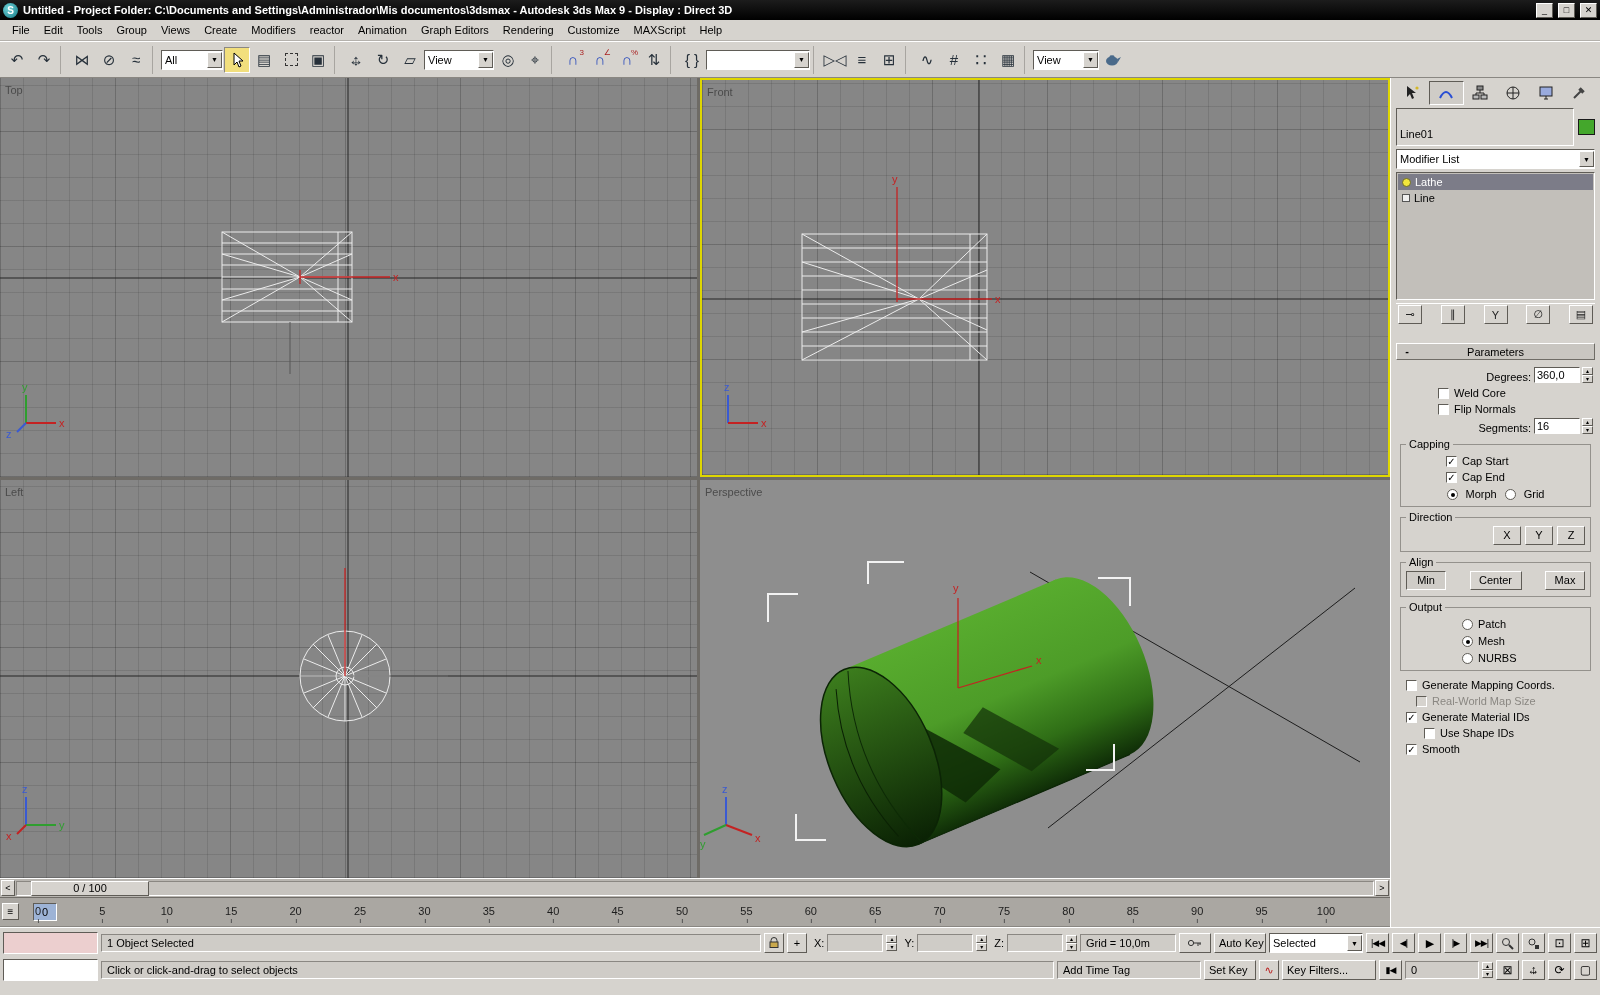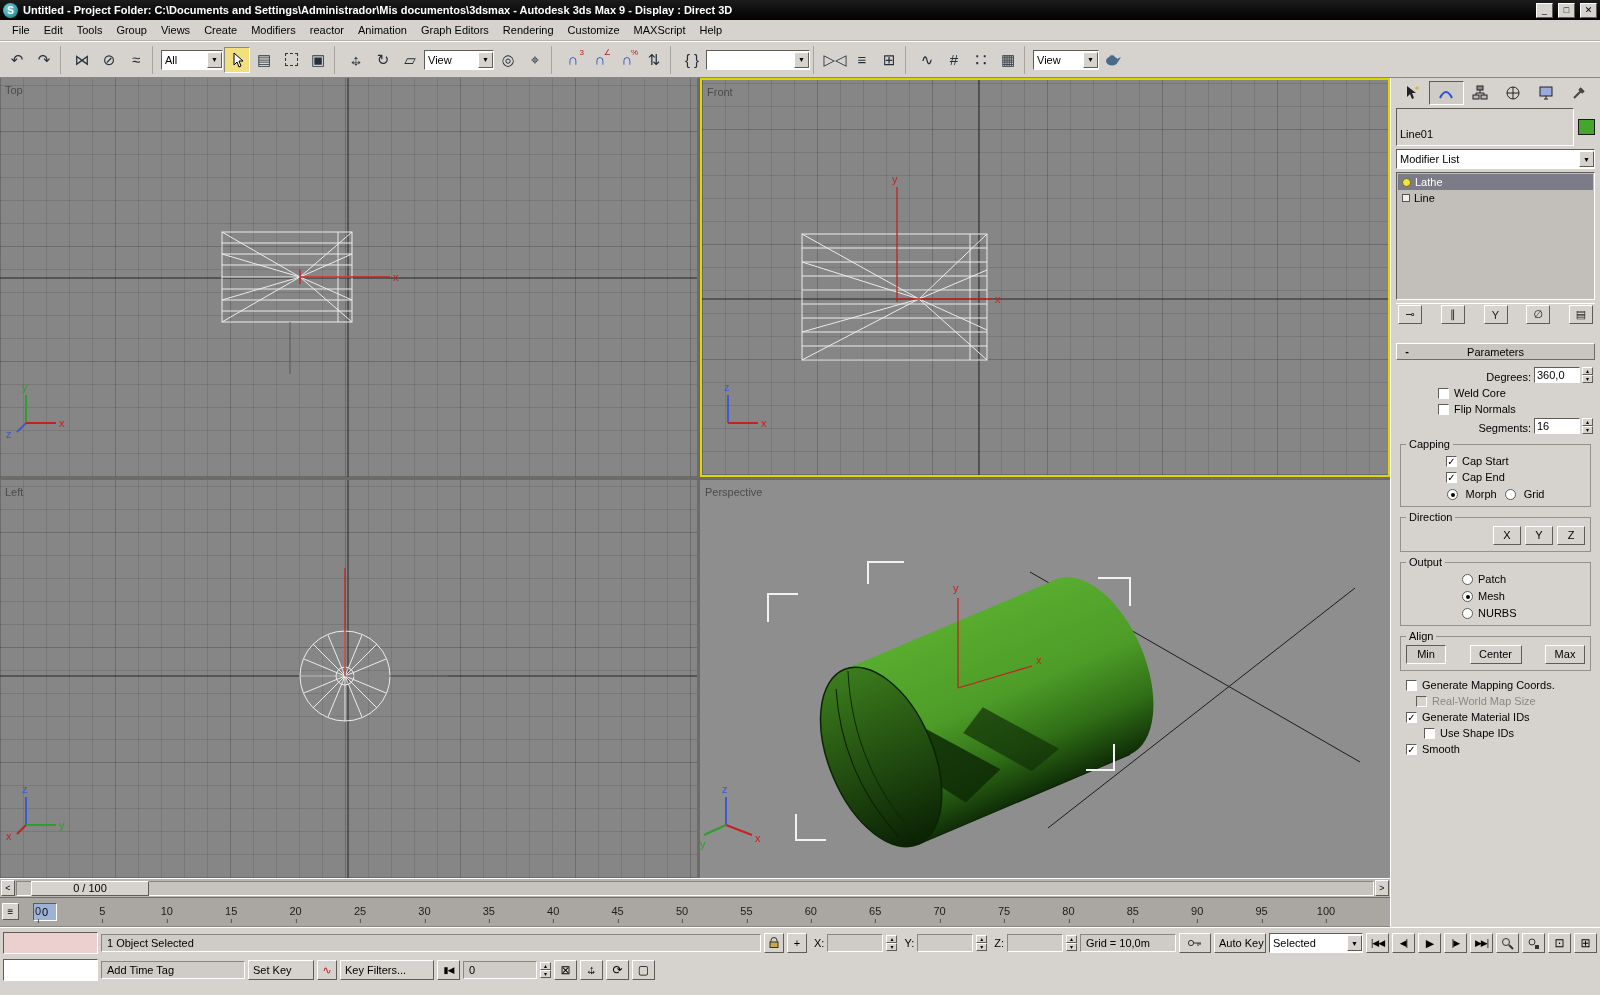--- a/index.html
+++ b/index.html
@@ -550,41 +550,41 @@
           <div class="group">
             <span class="group-title">Direction</span>
             <div class="gbtn-row">
               <span class="gbtn raised">X</span>
               <span class="gbtn raised">Y</span>
               <span class="gbtn raised">Z</span>
             </div>
           </div>
 
           <div class="group">
-            <span class="group-title">Output</span>
-            <div class="radiorow" style="margin-left:56px;margin-top:6px">
-              <span class="radio"></span>
-              <span>Patch</span>
-            </div>
-            <div class="radiorow" style="margin-left:56px">
-              <span class="radio sel"></span>
-              <span>Mesh</span>
-            </div>
-            <div class="radiorow" style="margin-left:56px">
-              <span class="radio"></span>
-              <span>NURBS</span>
-            </div>
-          </div>
-
-          <div class="group">
             <span class="group-title">Align</span>
             <div class="gbtn-row" style="justify-content:space-between">
               <span class="gbtn pressed" style="width:40px">Min</span>
               <span class="gbtn raised" style="width:52px">Center</span>
               <span class="gbtn raised" style="width:40px">Max</span>
+            </div>
+          </div>
+
+          <div class="group">
+            <span class="group-title">Output</span>
+            <div class="radiorow" style="margin-left:56px;margin-top:6px">
+              <span class="radio"></span>
+              <span>Patch</span>
+            </div>
+            <div class="radiorow" style="margin-left:56px">
+              <span class="radio sel"></span>
+              <span>Mesh</span>
+            </div>
+            <div class="radiorow" style="margin-left:56px">
+              <span class="radio"></span>
+              <span>NURBS</span>
             </div>
           </div>
 
           <div class="chkrow ind8" style="margin-top:8px">
             <span class="chk"></span>
             <span>Generate Mapping Coords.</span>
           </div>
           <div class="chkrow" style="margin-left:18px">
             <span class="chk disabled"></span>
             <span class="disabled">Real-World Map Size</span>
@@ -662,22 +662,23 @@
         <svg width="13" height="13" viewBox="0 0 13 13">
             <circle cx="5" cy="5" r="3" stroke="#333" fill="none"></circle>
             <rect x="8" y="8" width="4" height="4" fill="#333"></rect>
           </svg>
       </span>
       <span class="navbtn raised">⊡</span>
       <span class="navbtn raised">⊞</span>
     </div>
     <div class="srow">
       <span class="mini white"></span>
+      <span class="sfield grow">Click or click-and-drag to select objects</span>
       <span class="sfield" style="width:144px">Add Time Tag</span>
-      <span class="wbtn raised" style="width:66px">Set Key</span>
+      <span class="wbtn raised" style="width:52px">Set Key</span>
       <span class="sbtn2 raised" style="color:#b22">∿</span>
       <div class="wbtn raised" style="width:94px">Key Filters...</div>
       <span class="pbtn raised">▮◀</span>
       <span class="sfield sunkeng" style="width:74px">0</span>
       <span class="spin">
           <i>▴</i>
           <i>▾</i>
         </span>
       <span class="navbtn raised">⊠</span>
       <span class="navbtn raised">

